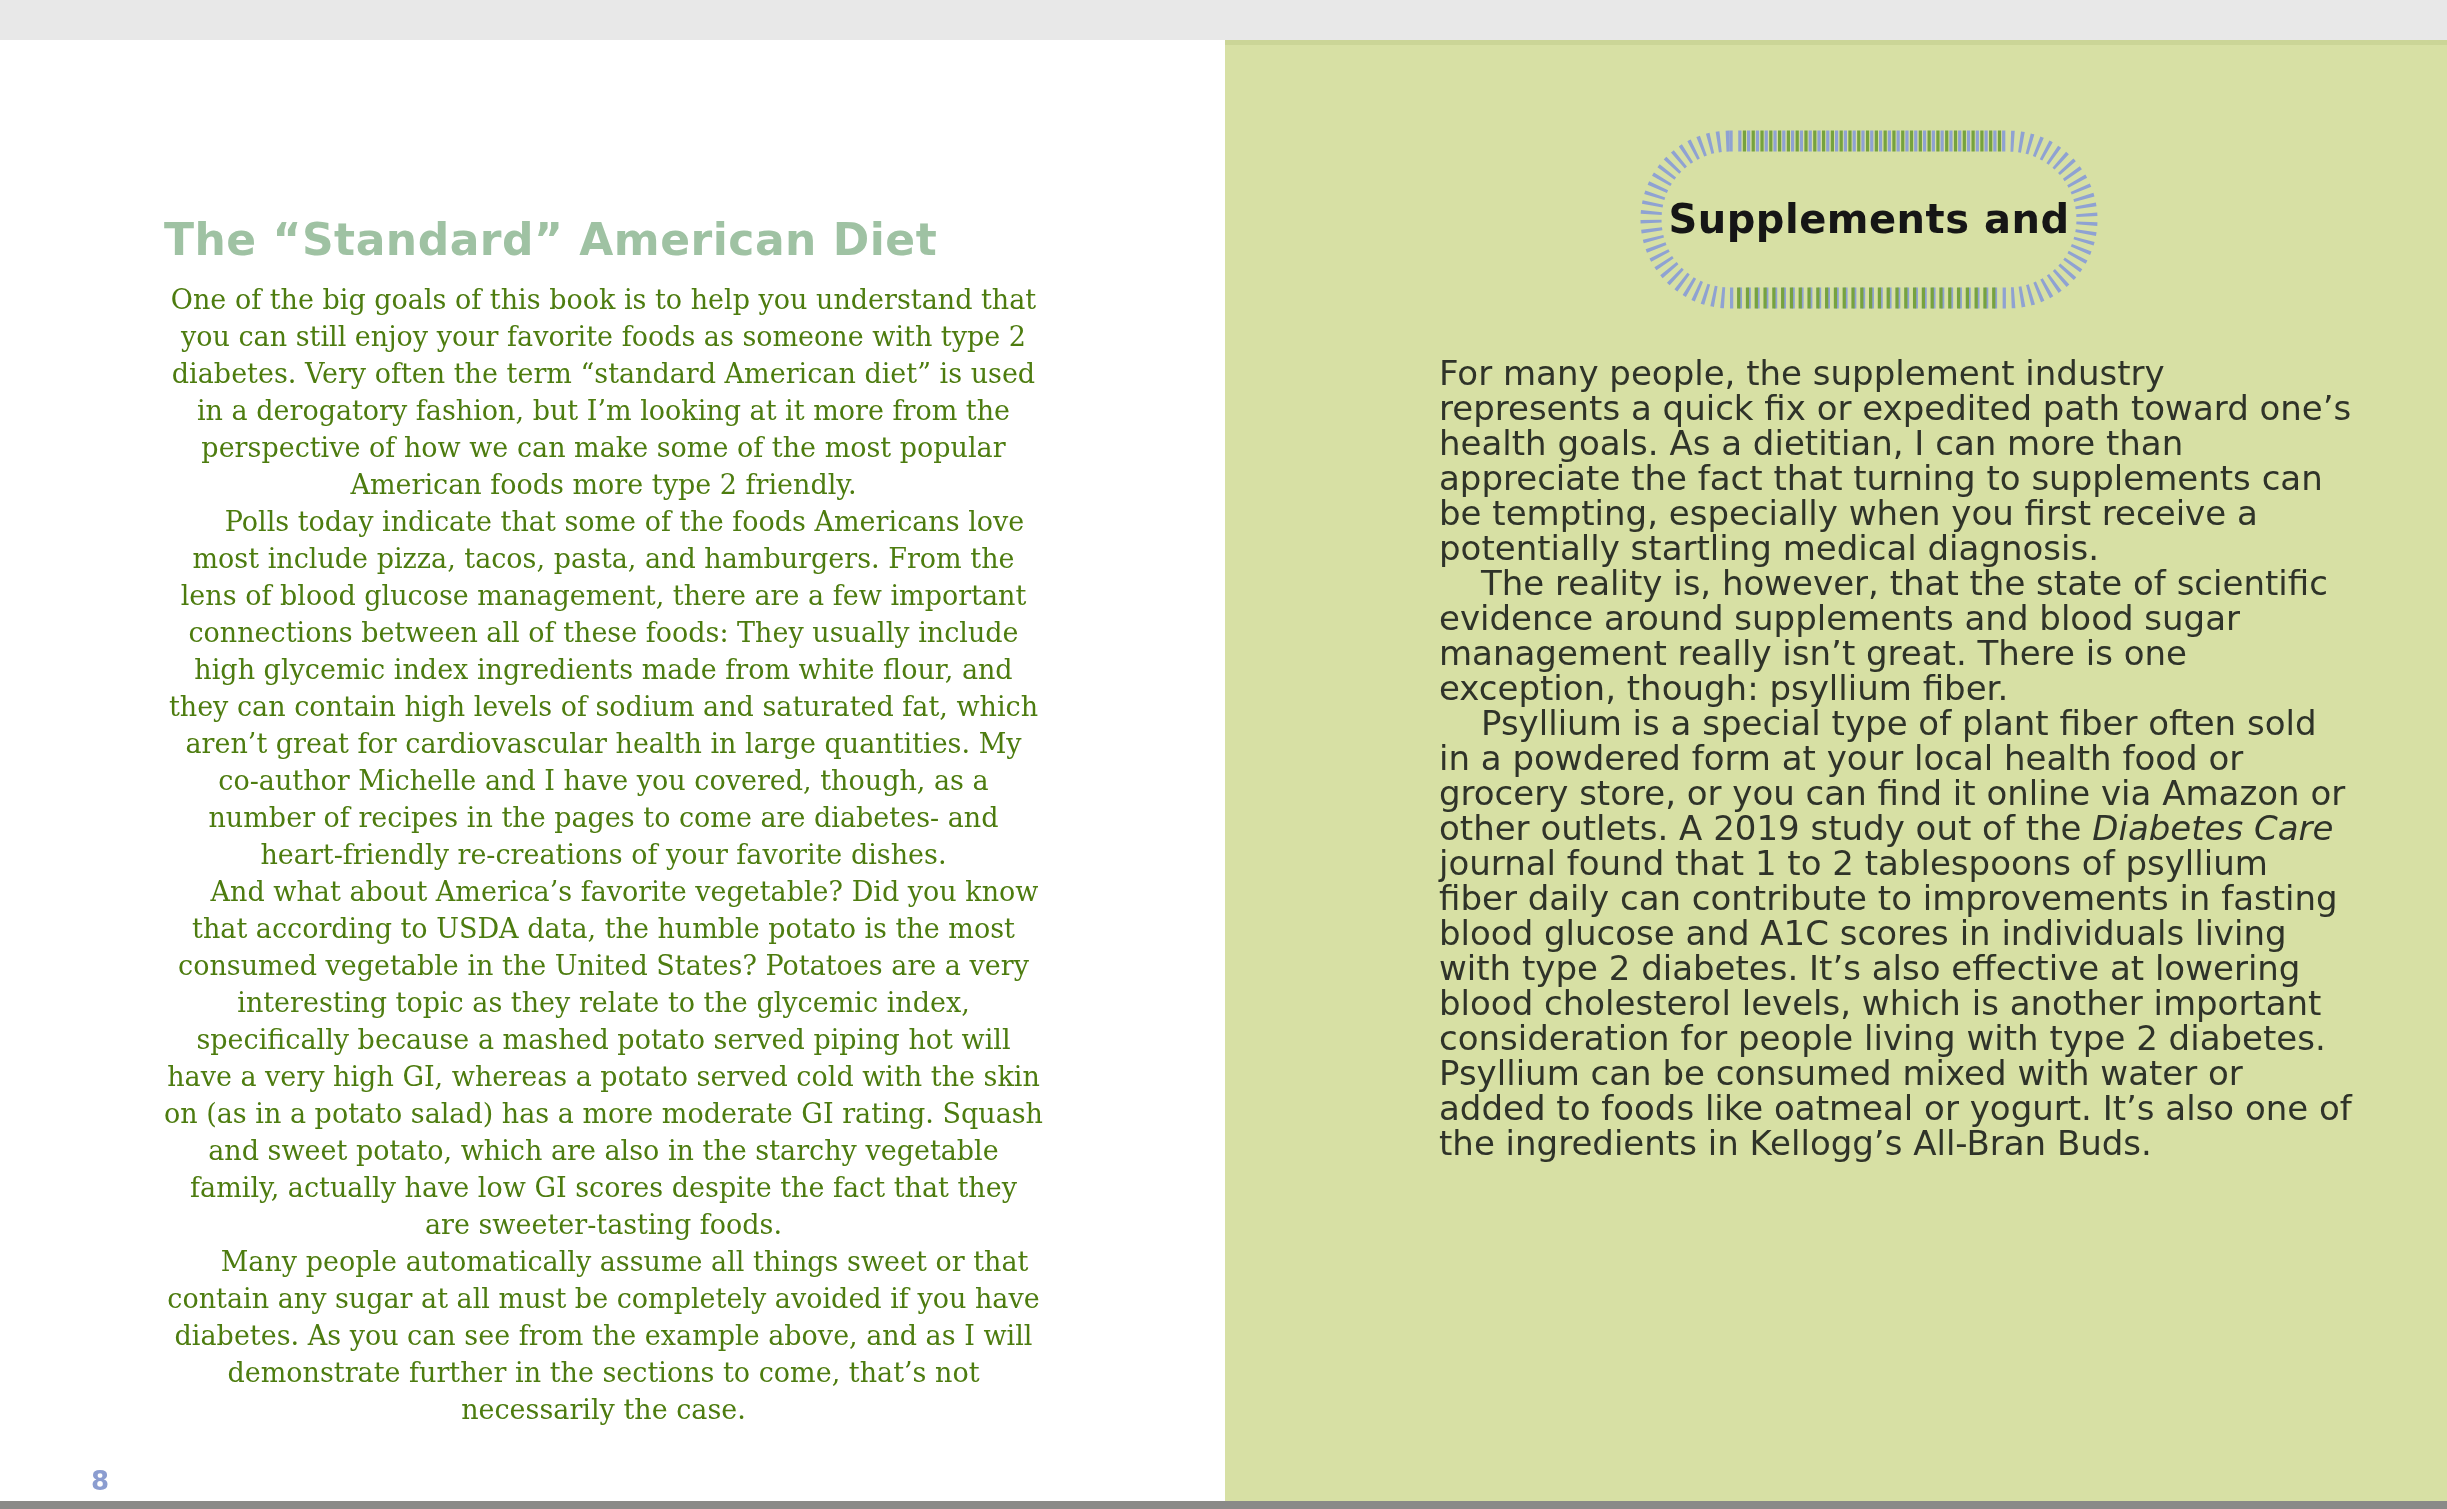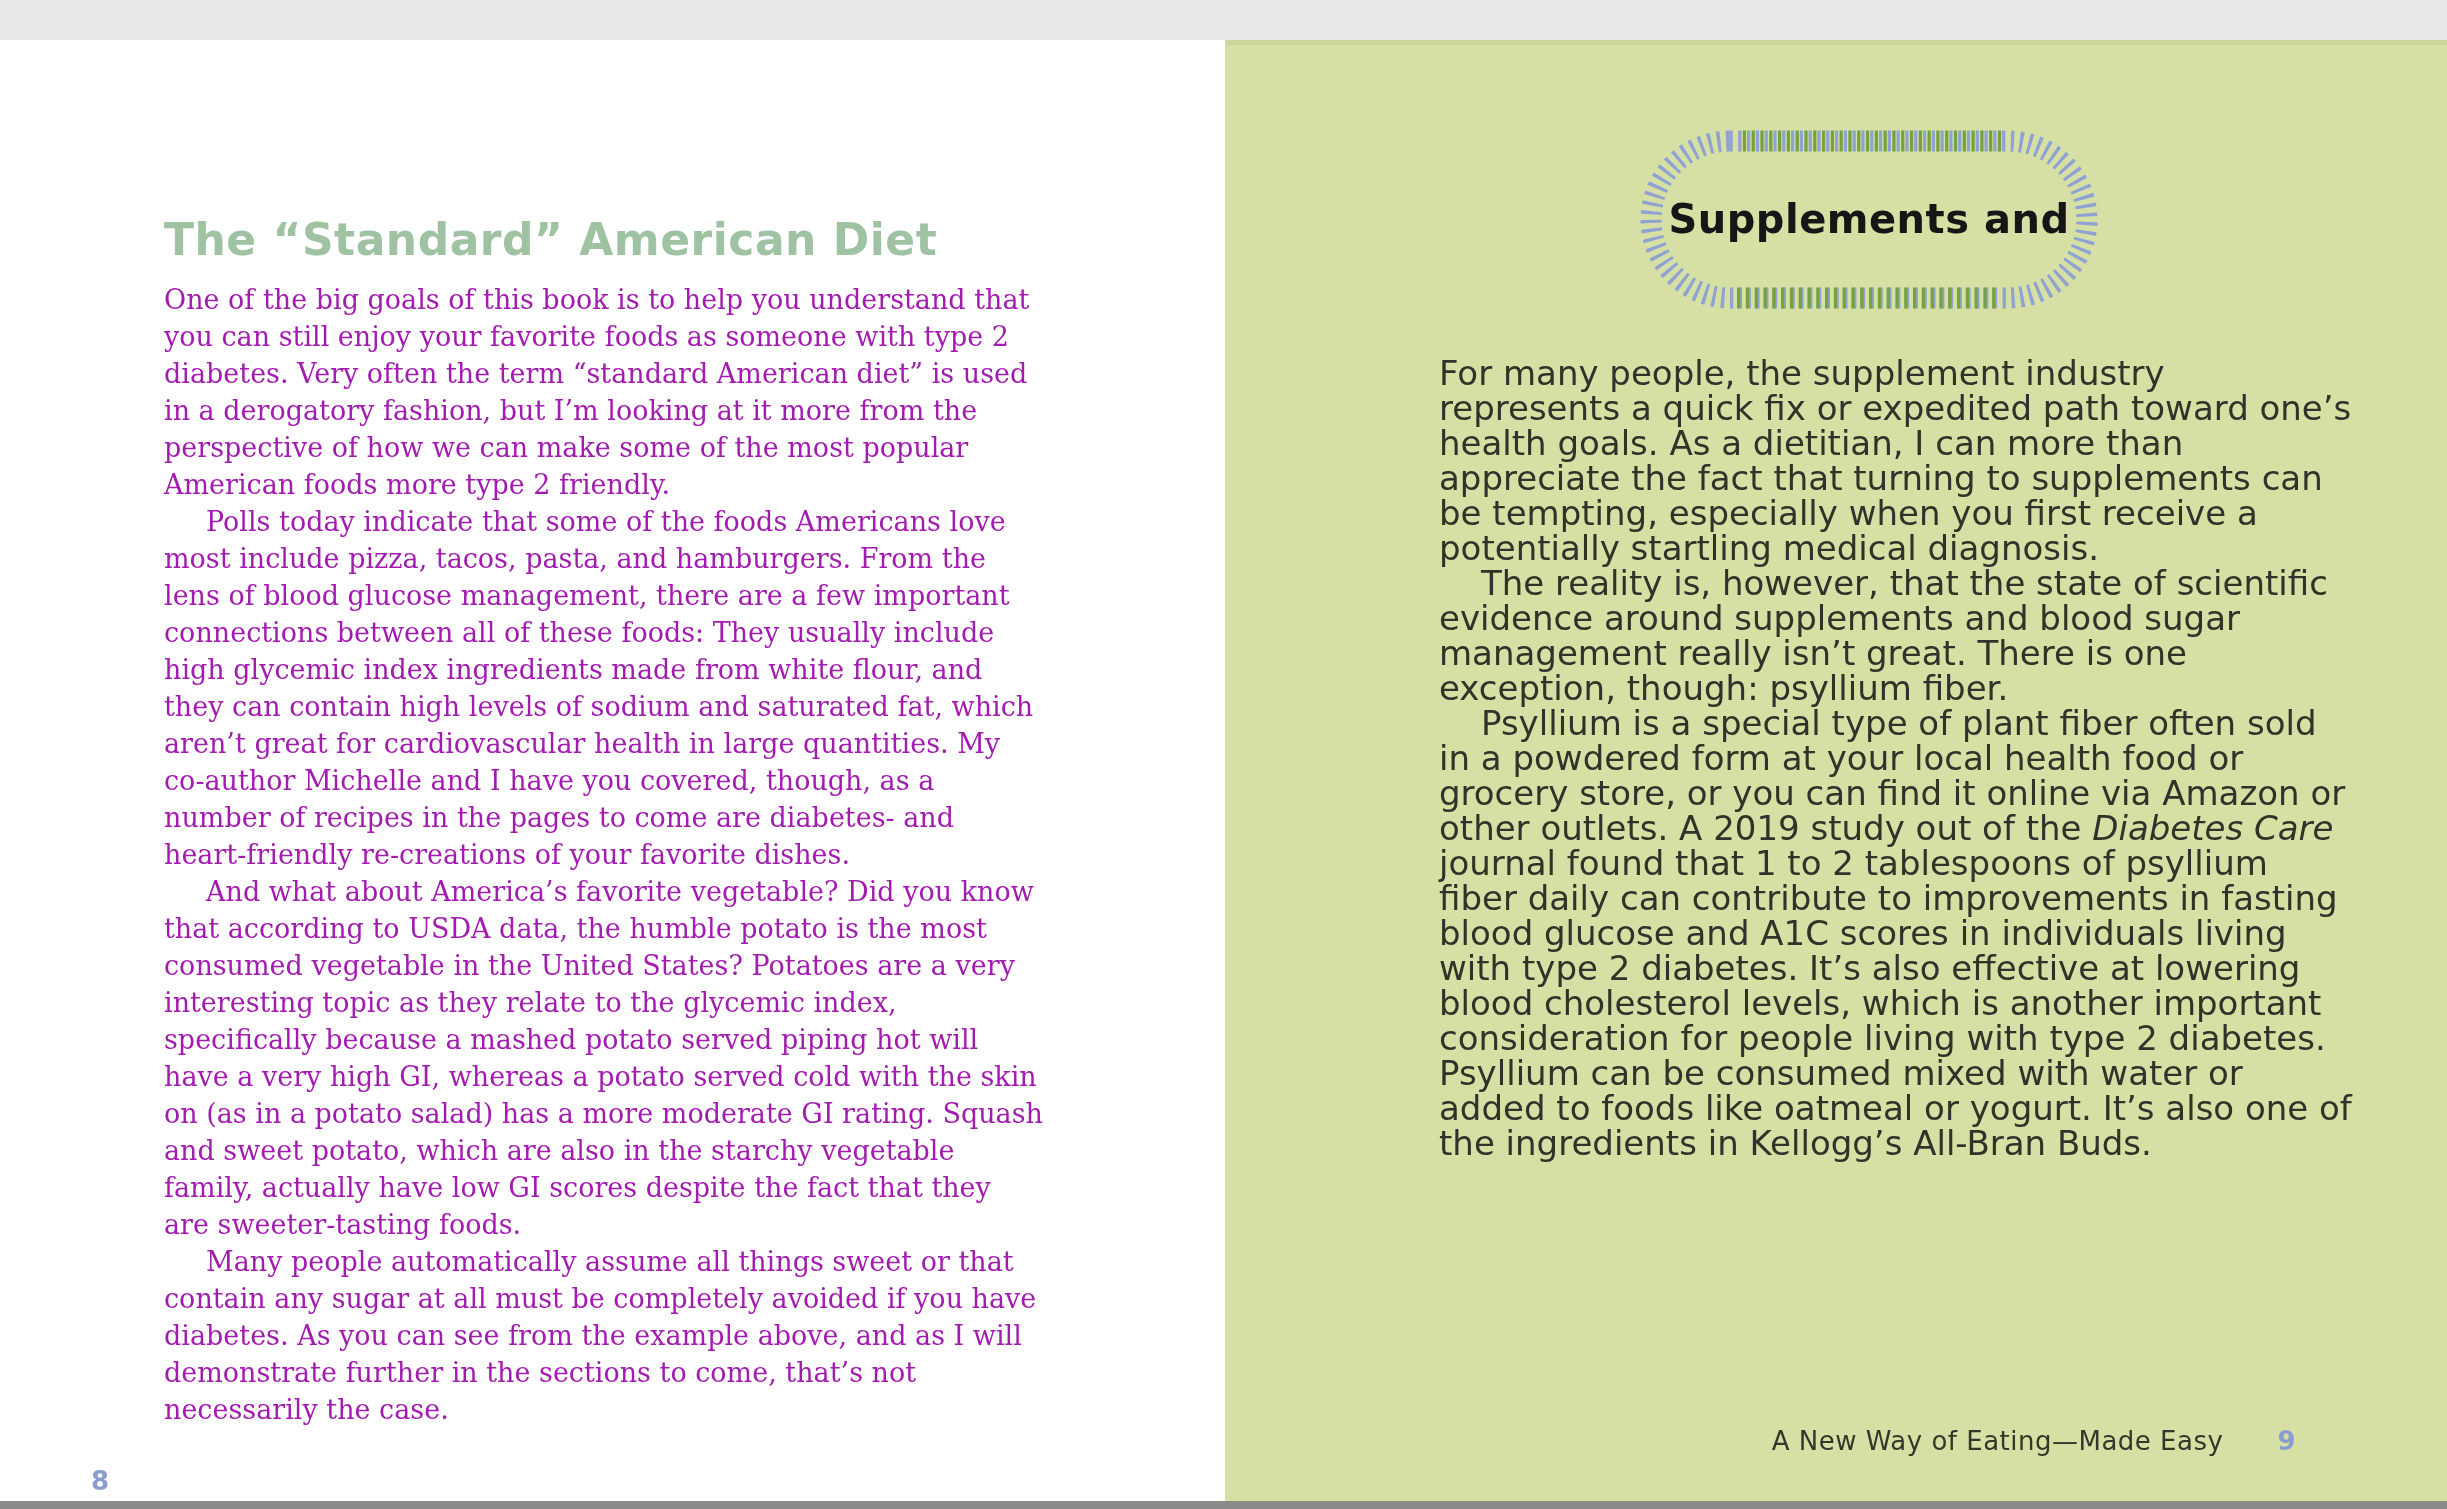--- a/index.html
+++ b/index.html
@@ -17,21 +17,21 @@
 
   
   .lp-heading{
     position:absolute;left:164px;top:174px;
     font-size:44px;font-weight:800;letter-spacing:0.5px;
     color:#9fc2a3;
   }
   .lp-body{
     position:absolute;left:164px;top:241px;width:879px;
     font-family:"DejaVu Serif","Liberation Serif",serif;
-    font-size:27px;line-height:37px;color:#a21caf;
+    font-size:27px;line-height:37px;color:#4d7c0f;text-align:center;
   }
   .lp-body p,.rp-body p{margin:0;}
   .indent{text-indent:42px;}
 
   .lp-footer{
     position:absolute;left:91px;top:1426px;
     display:flex;align-items:baseline;gap:48px;
     font-size:26px;color:#3c3c3c;letter-spacing:0.5px;
   }
   .page-num{font-weight:700;color:#8b9dd0;}
@@ -89,20 +89,16 @@
   <div class="rp-heading">
     <span>Supplements and</span>
   </div>
 
   <div class="rp-body">
     <p>For many people, the supplement industry represents a quick fix or expedited path toward one’s health goals. As a dietitian, I can more than appreciate the fact that turning to supplements can be tempting, especially when you first receive a potentially startling medical diagnosis.</p>
     <p class="indent">The reality is, however, that the state of scientific evidence around supplements and blood sugar management really isn’t great. There is one exception, though: psyllium fiber.</p>
     <p class="indent"><span>Psyllium is a special type of plant fiber often sold in a powdered form at your local health food or grocery store, or you can find it online via Amazon or other outlets. A 2019 study out of the </span><i>Diabetes Care</i><span> journal found that 1 to 2 tablespoons of psyllium fiber daily can contribute to improvements in fasting blood glucose and A1C scores in individuals living with type 2 diabetes. It’s also effective at lowering blood cholesterol levels, which is another important consideration for people living with type 2 diabetes. Psyllium can be consumed mixed with water or added to foods like oatmeal or yogurt. It’s also one of the ingredients in Kellogg’s All-Bran Buds.</span></p>
   </div>
 
-  <div class="rp-footer">
-    <span>A New Way of Eating—Made Easy</span>
-    <span class="page-num">9</span>
-  </div>
 
   <div class="bottom-edge"></div>
 </div>
 
 
 </body></html>

